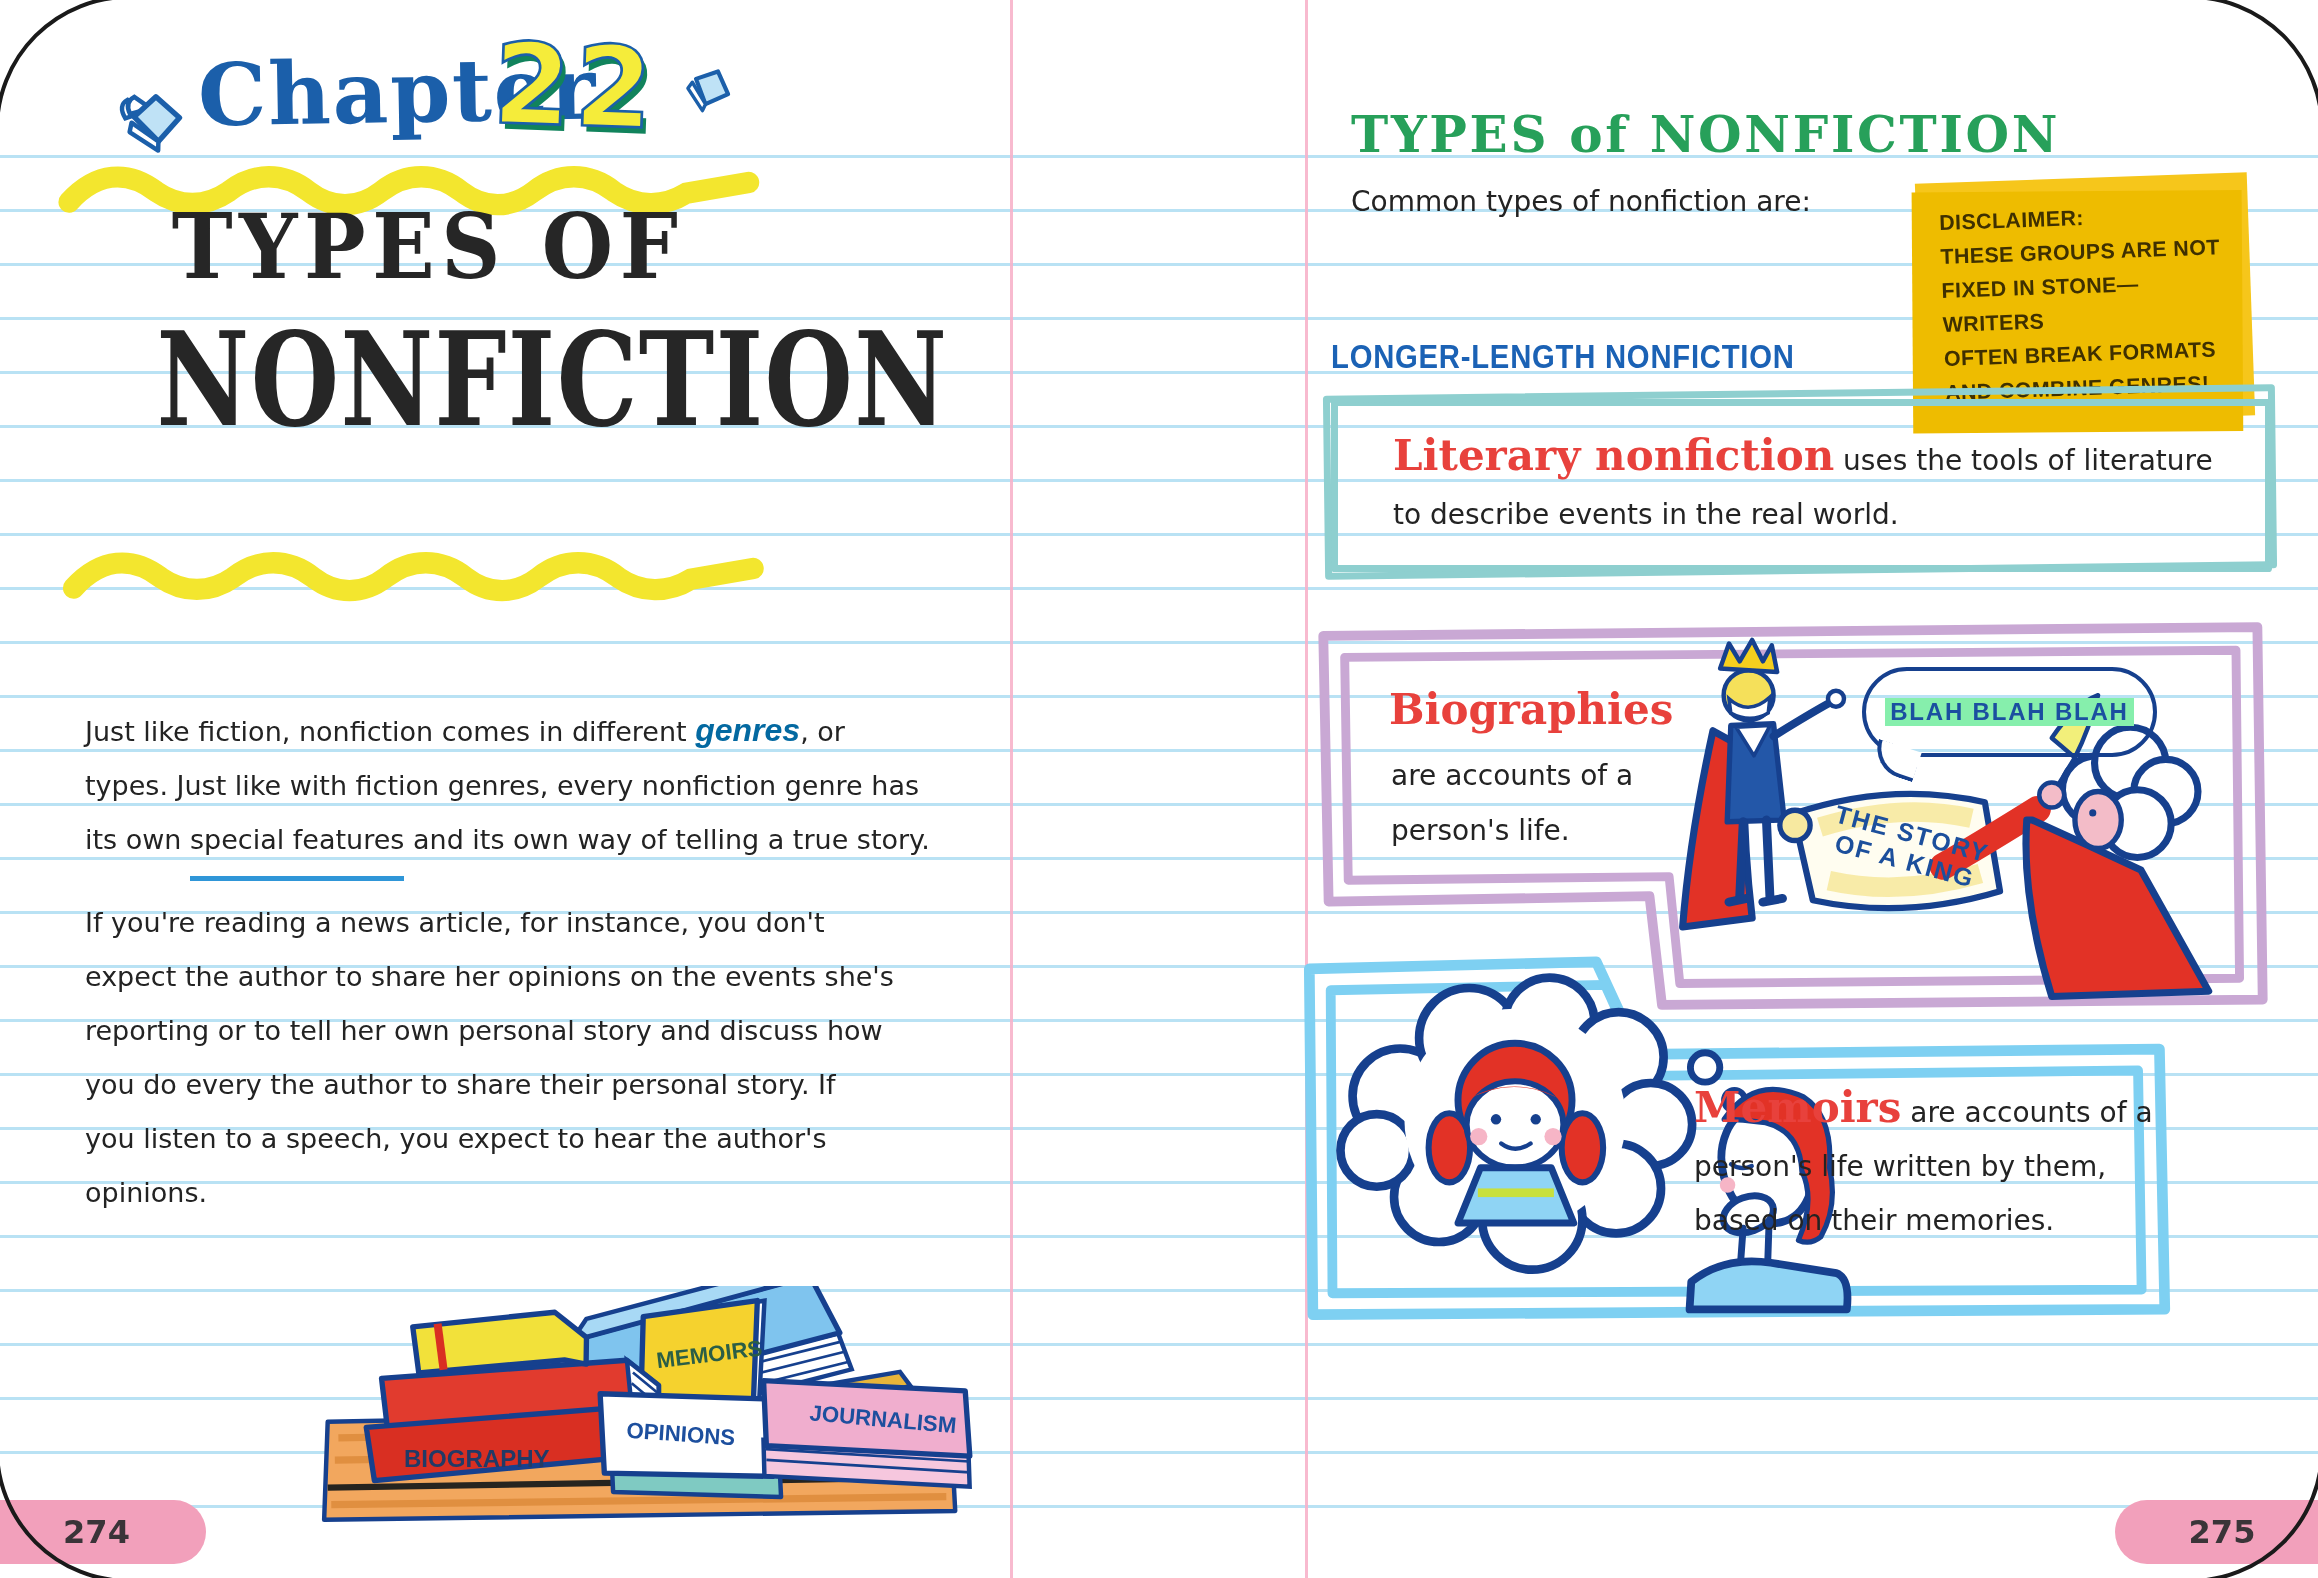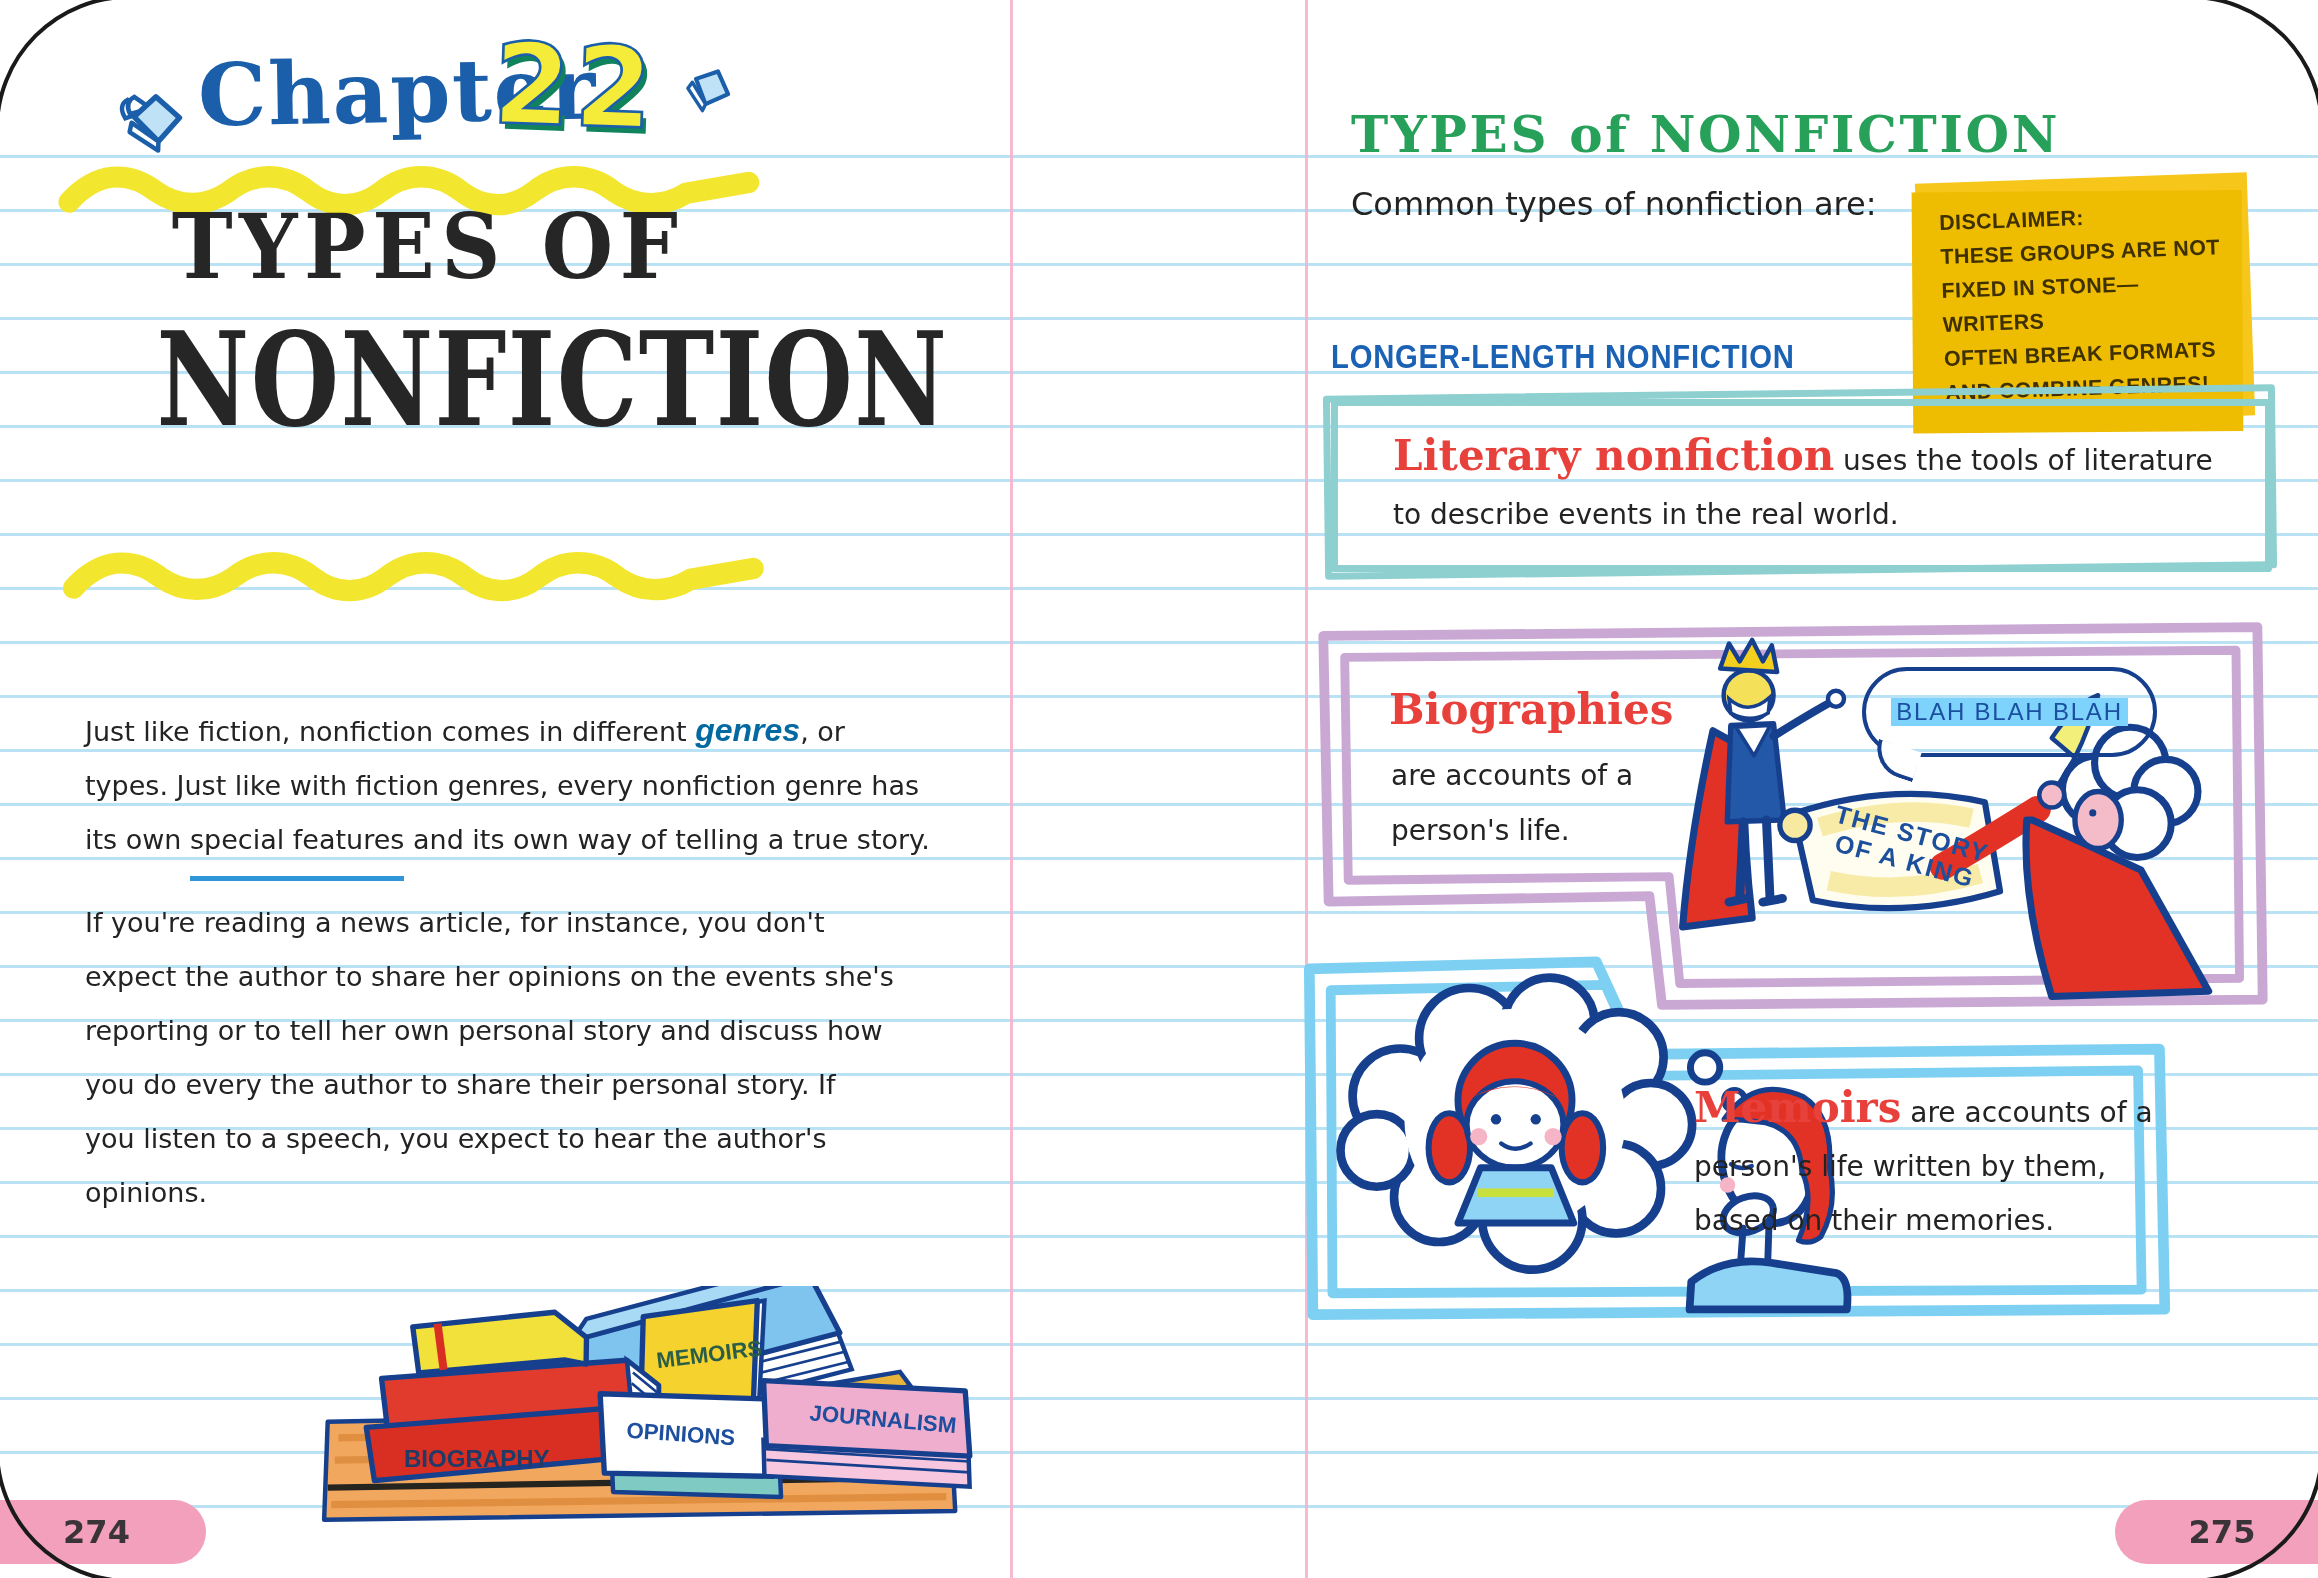--- a/index.html
+++ b/index.html
@@ -16,35 +16,35 @@
   .chapter-word{font-family:"DejaVu Serif",serif;font-weight:700;color:#1b5faa;font-size:86px;letter-spacing:1.8px;}
   .chapter-num{font-family:"DejaVu Sans",sans-serif;font-weight:800;font-size:112px;color:#f5ec3a;
                -webkit-text-stroke:2.7px #1b5faa;text-shadow:4.5px 6.2px 0 #11835c;letter-spacing:3.6px;}
   .title1{font-size:89px;letter-spacing:7.1px;transform:scaleX(.92);transform-origin:center;}
   .title2{font-size:130px;letter-spacing:1.8px;transform:scaleX(.78);transform-origin:center;}
   .body-line{font-size:27px;line-height:54px;white-space:nowrap;}
   .term-red{color:#e8413c;font-family:"DejaVu Serif",serif;font-weight:700;}
   .genres{font-family:Liberation Sans, sans-serif;font-style:italic;font-weight:700;color:#0369a1;font-size:32px;}
   .ufeature{border-bottom:5.4px solid #2f96d8;padding-bottom:21px;}
   .green-head{font-family:"DejaVu Serif",serif;font-weight:700;color:#27a05a;font-size:50px;letter-spacing:2.7px;}
-  .intro{font-size:32px;}
+  .intro{font-size:28px;}
   .disc{background:#f6c61b;transform:rotate(-2deg);padding:23px 18px 16px 23px;}
   .disc::before{content:"";position:absolute;left:-7.1px;top:12.5px;right:9px;bottom:-10.7px;background:#eebc00;z-index:-1;transform:rotate(1.6deg);}
   .disc div{font-family:"Liberation Sans",sans-serif;font-weight:700;font-size:21.4px;line-height:34px;color:#3f3000;letter-spacing:0.4px;}
   .section-label{font-family:"Liberation Sans",sans-serif;font-weight:800;font-size:34px;color:#1b62b5;
                  letter-spacing:0.9px;transform:scaleX(.86);transform-origin:left;}
   .teal-box{border:7.1px solid #8ecfcf;border-radius:3.6px;}
   .teal-box::after{content:"";position:absolute;inset:-16px -10.7px -9px -14.3px;border:7.1px solid #8ecfcf;border-radius:3.6px;transform:rotate(-.7deg);pointer-events:none;}
   .big-term{font-size:42px;}
   .def-text{font-size:28px;line-height:54px;}
   .bubble{border:4.5px solid #16408e;border-radius:45px;display:flex;align-items:center;justify-content:center;}
   .bubble::after{content:"";position:absolute;left:7.1px;bottom:-23px;width:41px;height:27px;
                  border:4.5px solid #16408e;border-top:none;border-right:none;border-radius:0 0 0 36px;
                  background:transparent;transform:rotate(18deg);background:#fff;border-left-color:#16408e;}
-  .bubble span{font-family:"Liberation Sans",sans-serif;font-weight:400;font-size:24px;color:#1b4fa0;letter-spacing:1.8px;background:#7dd3fc;position:relative;z-index:1;padding:0 5.4px;}
+  .bubble span{font-family:"Liberation Sans",sans-serif;font-weight:700;font-size:24px;color:#1b4fa0;letter-spacing:1.8px;background:#86efac;position:relative;z-index:1;padding:0 5.4px;}
   .scroll-text{font-family:"Liberation Sans",sans-serif;font-weight:800;font-size:25px;line-height:28px;
                color:#1c4f9c;letter-spacing:1.8px;text-align:center;transform:rotate(15deg);}
   .blob{background:#f2a0bb;display:flex;align-items:center;justify-content:center;
         font-family:"DejaVu Sans",sans-serif;font-weight:800;font-size:32px;color:#3a3438;}
   svg text{font-family:"Liberation Sans",sans-serif;font-weight:700;}
 </style>
 </head>
 <body>
 
 <div class="spread">

